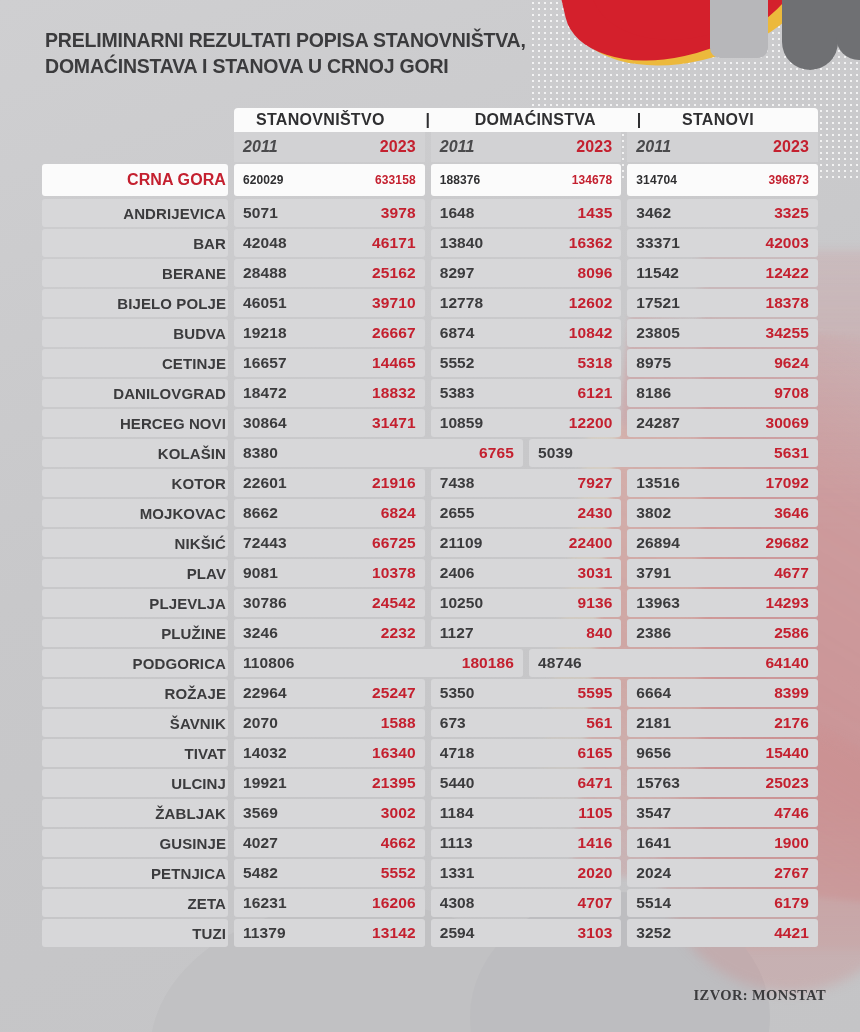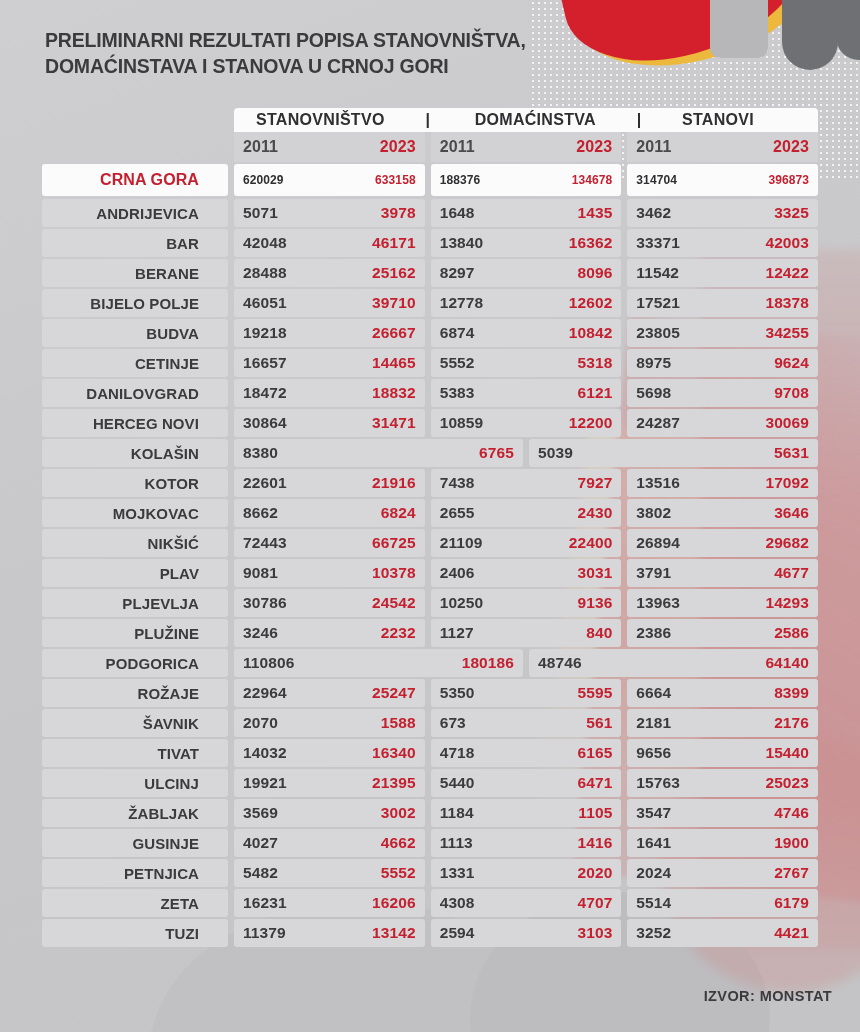--- a/index.html
+++ b/index.html
@@ -162,21 +162,21 @@
     height: 28px;
     margin-bottom: 2px;
   }
 
   .namecell {
     width: 186px;
     flex: 0 0 186px;
     display: flex;
     align-items: center;
     justify-content: flex-end;
-    padding-right: 29px;
+    padding-right: 2px;
     box-sizing: border-box;
     font-size: 15px;
     font-weight: bold;
     letter-spacing: .1px;
     color: #3b3b3d;
     background: #d7d7d9;
     border-radius: 3px;
   }
   .namecell.empty { background: transparent; }
 
@@ -243,46 +243,47 @@
   
   .row.header-years {
     height: 30px;
     margin-bottom: 2px;
   }
   .header-years .group {
     background: #d2d2d4;
     border-radius: 0;
   }
   .header-years .cell { font-size: 16px; }
-  .header-years .cell.y2011 { color: #4a4a4c; font-weight: bold; }
+  .header-years .cell.y2011 { color: #4a4a4c; font-weight: bold; font-style: italic; }
   .header-years .cell.y2023 { color: #c4202f; font-weight: bold; }
 
   
   .row.total {
     height: 32px;
     margin-bottom: 3px;
   }
   .row.total .namecell {
     background: #fbfbfb;
     color: #c4202f;
     font-size: 16px;
     border-radius: 3px;
   }
   .row.total .group { background: #fbfbfb; }
   .row.total .cell { font-size: 12px; }
   .row.total .cell.y2011 { color: #2f2f31; }
 
   
   .source {
     position: absolute;
-    right: 28px; bottom: 28px;
+    right: 34px; bottom: 28px;
     font-size: 14.5px;
     font-weight: bold;
     letter-spacing: .4px;
     color: #3b3b3d;
+    font-family: Liberation Serif, serif;
   }
 </style>
 </head>
 <body>
 
 <div id="page">
 
   <div class="halftone"></div>
   <div class="swoosh-gold"></div>
   <div class="swoosh-red"></div>
@@ -440,21 +441,21 @@
           <div class="namecell">DANILOVGRAD</div>
           <div class="group">
             <div class="cell y2011">18472</div>
             <div class="cell y2023">18832</div>
           </div>
           <div class="group">
             <div class="cell y2011">5383</div>
             <div class="cell y2023">6121</div>
           </div>
           <div class="group">
-            <div class="cell y2011">5698</div>
+            <div class="cell y2011">8186</div>
             <div class="cell y2023">9708</div>
           </div>
         </div>
         <div class="row">
           <div class="namecell">HERCEG NOVI</div>
           <div class="group">
             <div class="cell y2011">30864</div>
             <div class="cell y2023">31471</div>
           </div>
           <div class="group">

